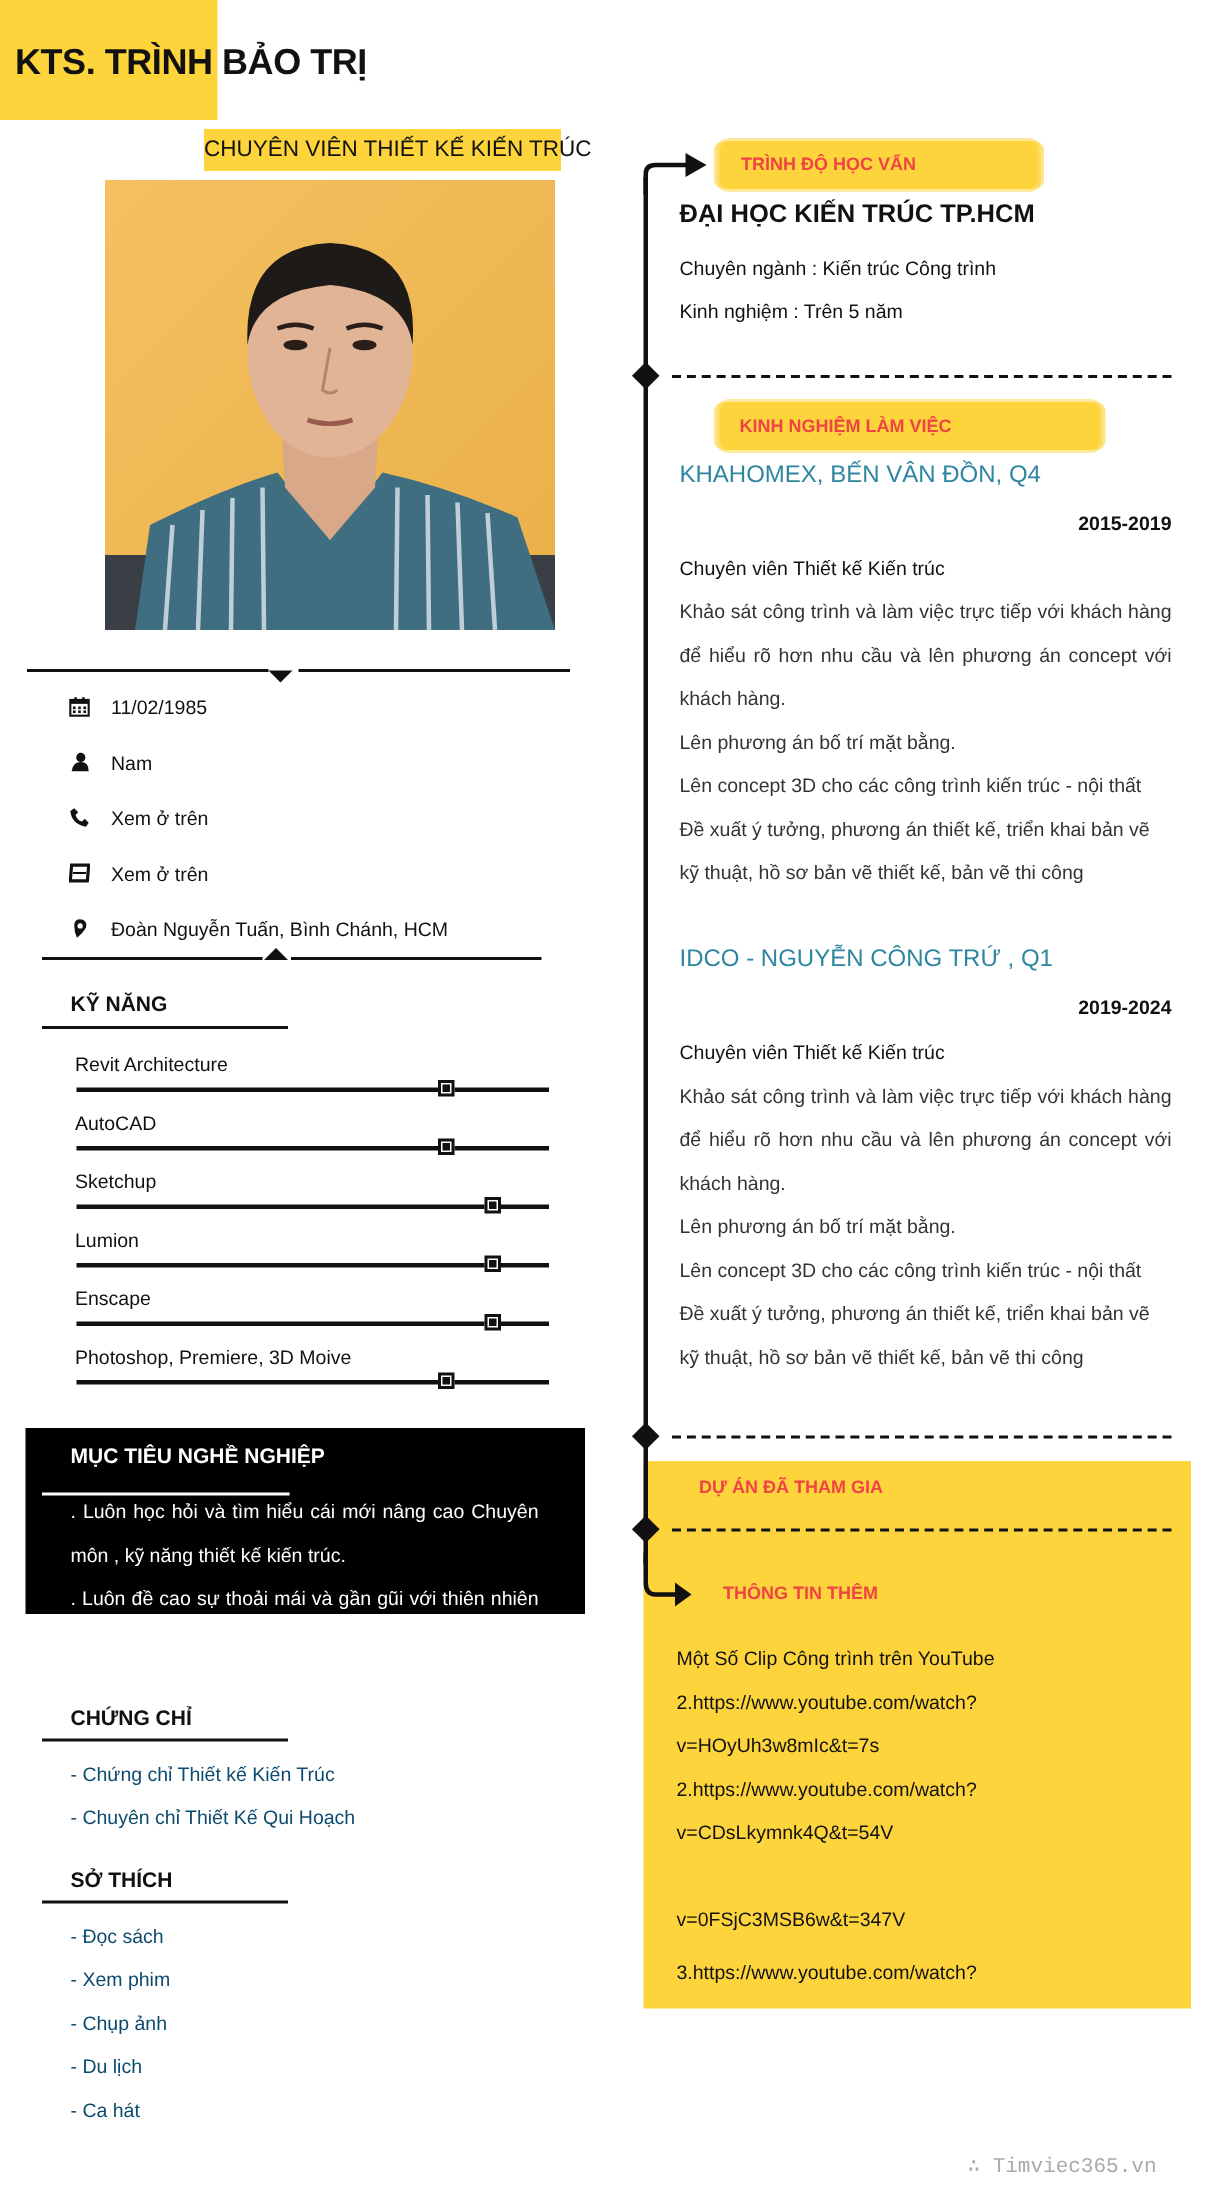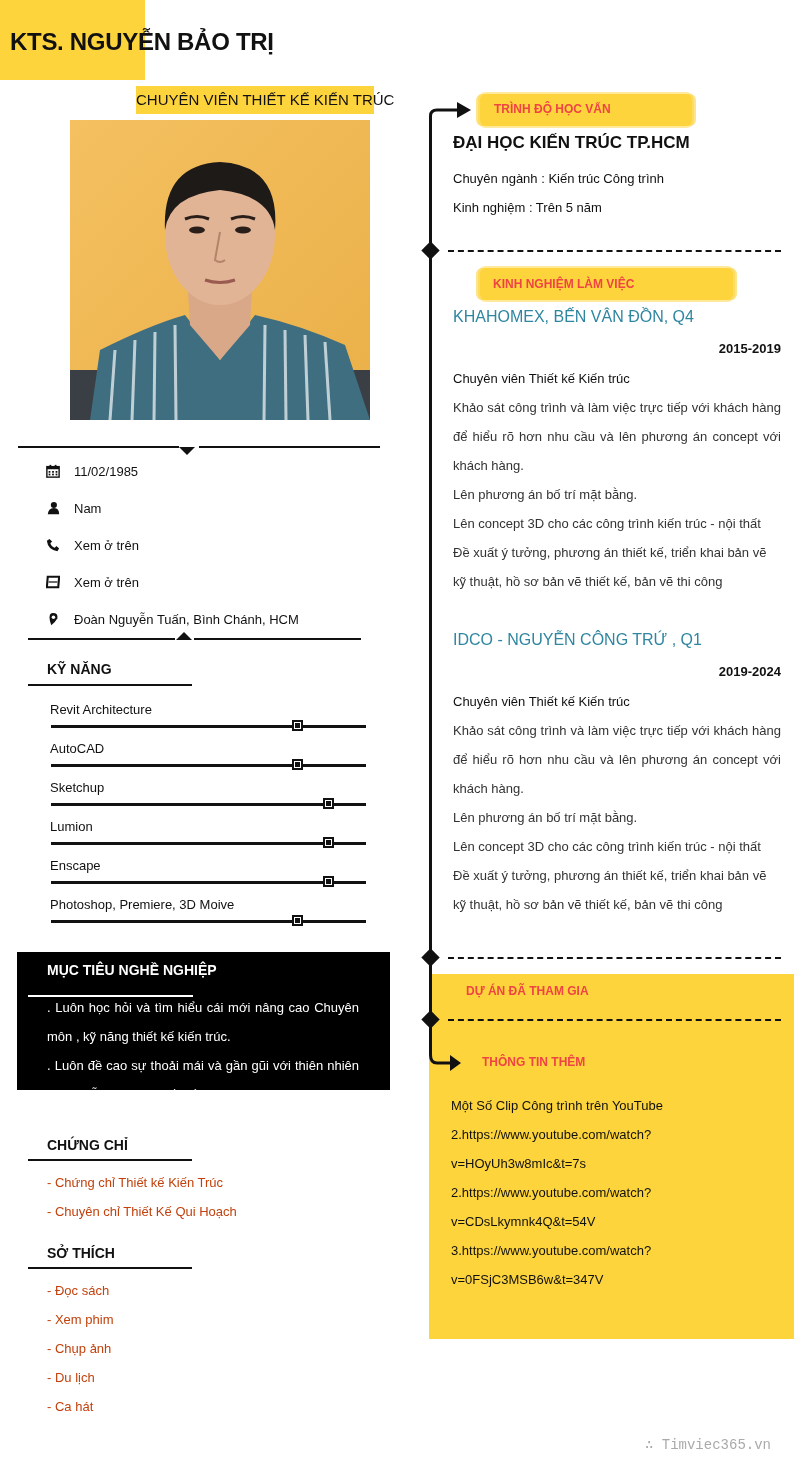--- a/index.html
+++ b/index.html
@@ -24,47 +24,47 @@
   .contact-row .ic svg { width: 14px; height: 14px; }
   
   .sec-h { font-size: 14px; font-weight: bold; color: #111; }
   .sec-line { height: 2px; background: #111; width: 164px; }
   
   .skill-label { left: 50px; font-size: 13px; color: #111; }
   .skill-track { left: 51px; width: 315px; height: 3px; background: #111; }
   .skill-knob { width: 11px; height: 11px; border: 2px solid #111; background: #fff; padding: 1px; }
   .skill-knob > div { width: 100%; height: 100%; background: #111; }
   
-  .goal-box { left: 17px; top: 952px; width: 373px; height: 138px; background: #000; color: #fff; }
+  .goal-box { left: 17px; top: 952px; width: 373px; height: 124px; background: #000; color: #fff; }
   .goal-h { left: 30px; top: 10px; font-size: 14px; font-weight: bold; color: #fff; }
   .goal-line { left: 11px; top: 43px; width: 165px; height: 2px; background: #fff; }
   .goal-text { left: 30px; top: 41px; width: 312px; font-size: 13px; line-height: 29px; text-align: justify; color: #fff; }
   
-  .list-item { left: 47px; font-size: 13px; color: #c2410c; }
+  .list-item { left: 47px; font-size: 13px; color: #0c4a6e; }
   
   .timeline { left: 429px; width: 3px; background: #111; }
   .diamond { width: 13px; height: 13px; background: #111; transform: rotate(45deg); }
   .dash { left: 448px; width: 333px; height: 0; border-top: 2px dashed #111; }
   .brush { height: 32px; background: #fed43c; border-radius: 6px;
            box-shadow: 0 0 0 2px rgba(254,212,60,0.5), 4px 0 0 0 rgba(254,212,60,0.6), -4px 0 0 0 rgba(254,212,60,0.6); }
   .brush-label { font-size: 12px; font-weight: bold; color: #ef4444; white-space: nowrap; }
   .school { left: 453px; top: 133px; font-size: 17px; font-weight: bold; color: #111; }
   .right-text { left: 453px; font-size: 13px; color: #111; }
   .company { left: 453px; font-size: 16px; font-weight: normal; color: #2e86a0; white-space: nowrap; }
   .years { right: 30px; font-size: 13px; font-weight: bold; color: #111; }
   .desc { left: 453px; width: 328px; font-size: 13px; line-height: 29px; color: #333; text-align: justify; }
   .yellow-panel { left: 429px; top: 974px; width: 365px; height: 365px; background: #fed43c; }
   .watermark { right: 40px; top: 1436px; font-family: "Liberation Mono", monospace; font-size: 14px; color: #aaa; }
   .arrow-svg { position: absolute; }
 </style>
 </head>
 <body>
 
 <div class="abs name-block"></div>
-<div class="abs name">KTS. NGUYỄN BẢO TRỊ</div>
+<div class="abs name">KTS. TRÌNH BẢO TRỊ</div>
 <div class="abs job-title">CHUYÊN VIÊN THIẾT KẾ KIẾN TRÚC</div>
 
 <div class="abs photo">
   <svg width="300" height="300" viewBox="0 0 300 300">
     <defs>
       <linearGradient id="bg" x1="0" y1="0" x2="1" y2="1">
         <stop offset="0" stop-color="#f4c060"></stop>
         <stop offset="1" stop-color="#eab048"></stop>
       </linearGradient>
     </defs>
@@ -274,16 +274,16 @@
   <path d="M5.5 0 L5.5 20 Q5.5 28 12 28 L26 28" stroke="#111" stroke-width="3" fill="none"></path>
   <path d="M25 20 L36 28 L25 36 Z" fill="#111"></path>
 </svg>
 
 <div class="abs brush-label" style="left:482px; top:1055px;">THÔNG TIN THÊM</div>
 <div class="abs right-text" style="left:451px; top:1098px;">Một Số Clip Công trình trên YouTube</div>
 <div class="abs right-text" style="left:451px; top:1127px;">2.https://www.youtube.com/watch?</div>
 <div class="abs right-text" style="left:451px; top:1156px;">v=HOyUh3w8mIc&amp;t=7s</div>
 <div class="abs right-text" style="left:451px; top:1185px;">2.https://www.youtube.com/watch?</div>
 <div class="abs right-text" style="left:451px; top:1214px;">v=CDsLkymnk4Q&amp;t=54V</div>
-<div class="abs right-text" style="left:451px; top:1243px;text-align:center;">3.https://www.youtube.com/watch?</div>
+<div class="abs right-text" style="left:451px; top:1307px;text-align:center;">3.https://www.youtube.com/watch?</div>
 <div class="abs right-text" style="left:451px; top:1272px;">v=0FSjC3MSB6w&amp;t=347V</div>
 
 <div class="abs watermark">∴ Timviec365.vn</div>
 
 </body></html>

